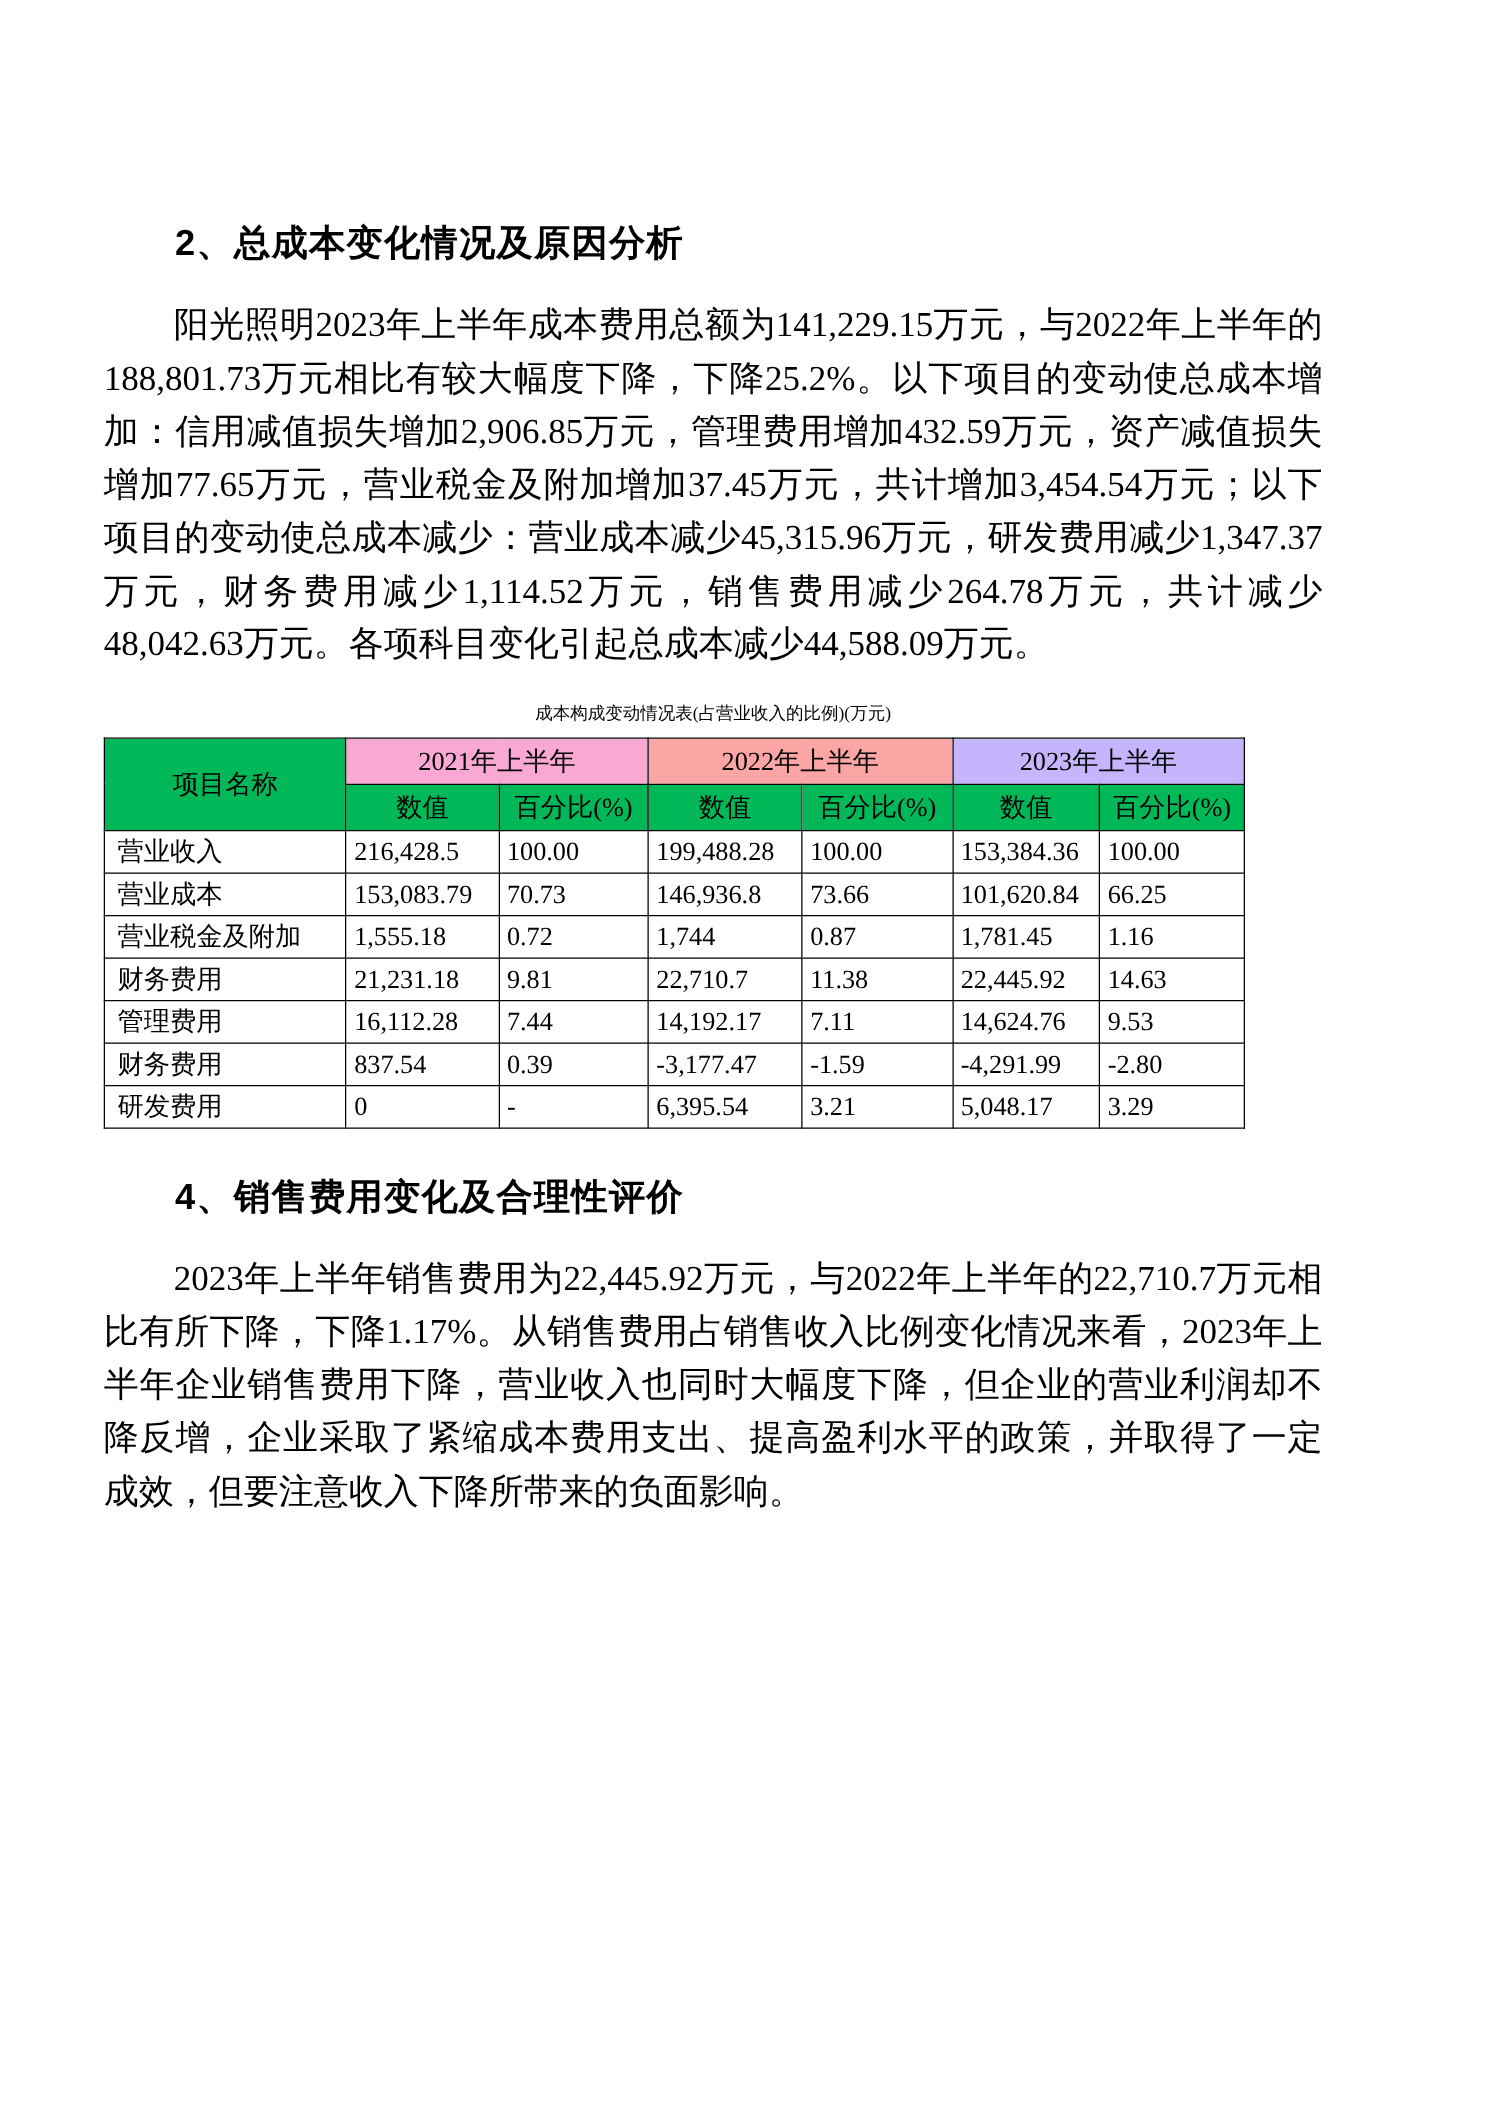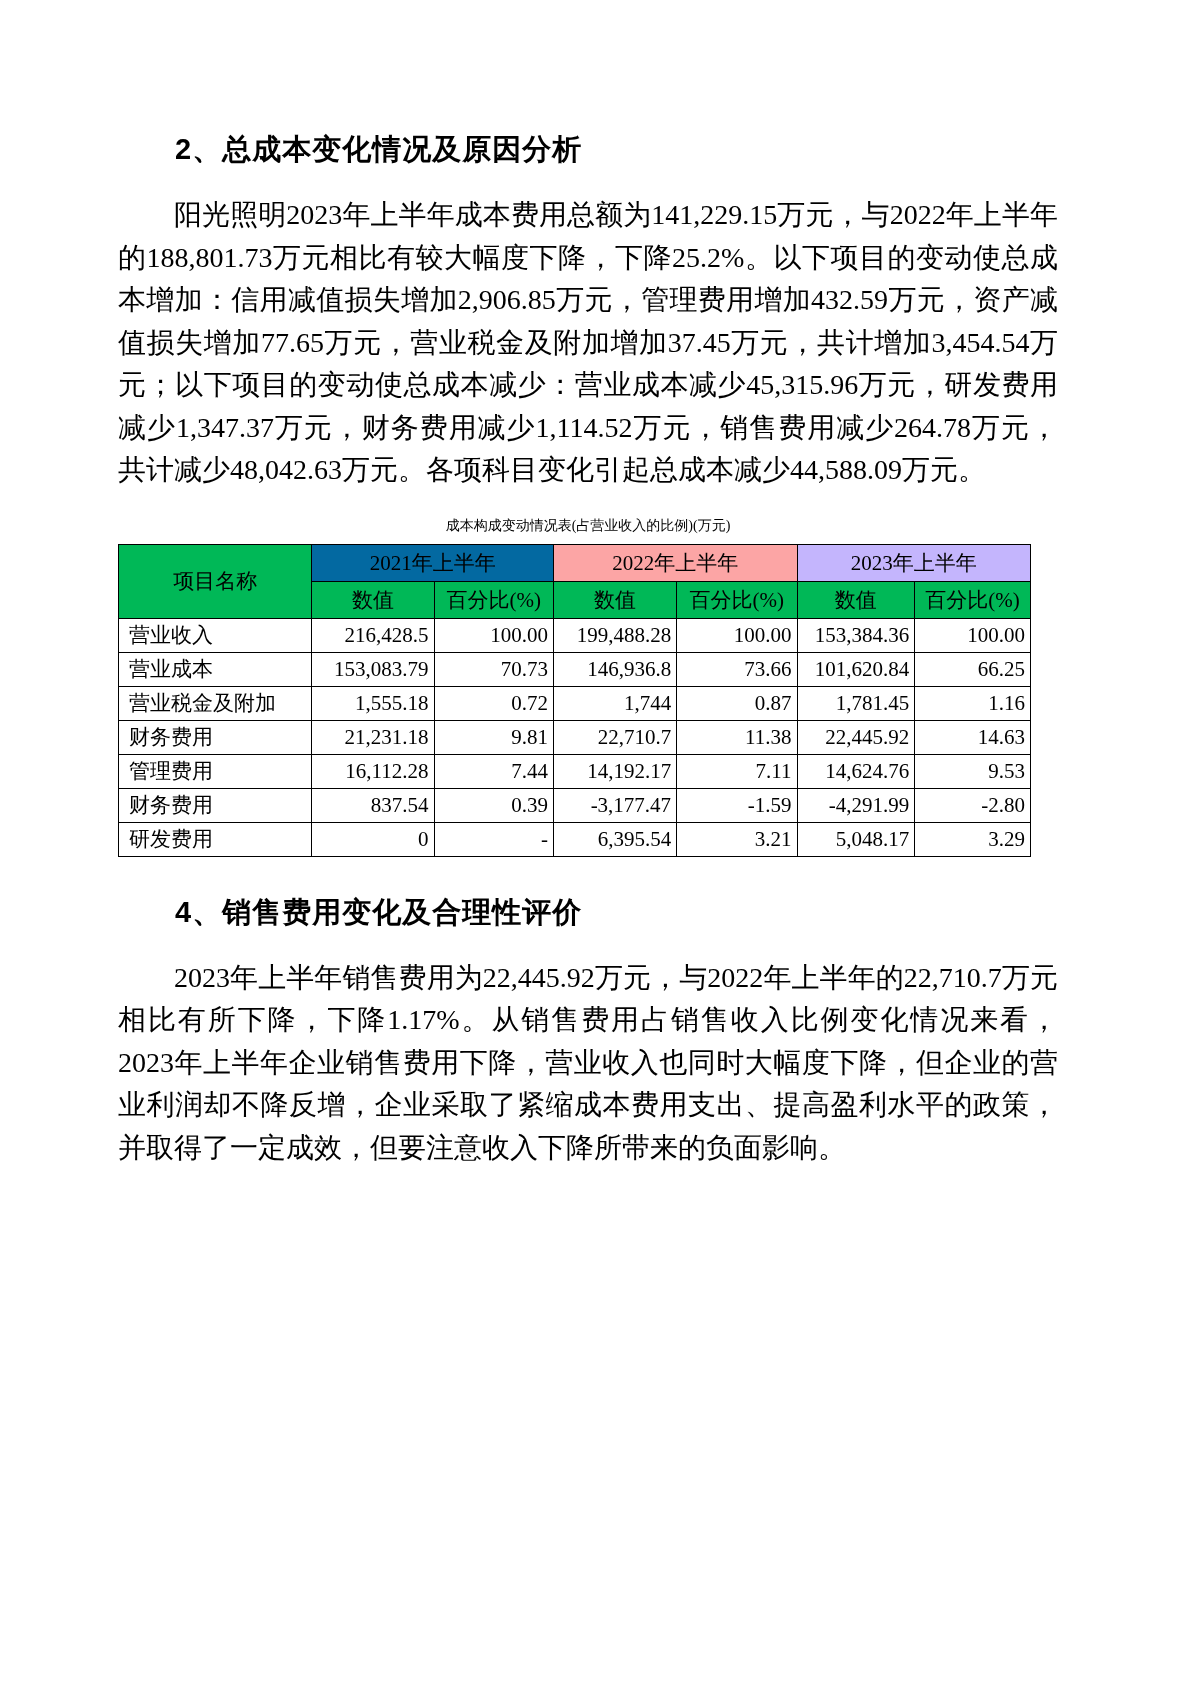--- a/index.html
+++ b/index.html
@@ -5,21 +5,22 @@
   html, body { margin: 0; padding: 0; background: #ffffff; }
   .page {
     position: relative;
     width: 1191px;
     height: 1236px;
     background: #ffffff;
     color: #000000;
     font-family: "Liberation Serif", "DejaVu Serif", serif;
     overflow: hidden;
     box-sizing: border-box;
-    padding: 130px 133px 0 118px;
+    padding: 130px 133px 0 83px;
+    margin-top: 46px;
   }
   .section-heading {
     font-family: "Liberation Sans", "DejaVu Sans", sans-serif;
     font-weight: bold;
     font-size: 29px;
     line-height: 38px;
     margin: 0;
     padding-left: 57px;
     letter-spacing: 1px;
   }
@@ -50,21 +51,21 @@
     overflow: hidden;
     white-space: nowrap;
   }
   table.cost-table thead th {
     font-weight: normal;
     text-align: center;
     height: 36px;
   }
   table.cost-table tbody td { height: 33px; }
   table.cost-table td.label { text-align: left; padding-left: 10px; }
-  table.cost-table td.num { text-align: right; padding-right: 5px; }
+  table.cost-table td.num { text-align: left; padding-right: 5px; }
   .mt-s3 { margin-top: 50px; }
   .mt-s4 { margin-top: 36px; }
   .page-footer {
     position: absolute;
     top: 1590px;
     left: 145px;
     width: 912px;
     display: flex;
     justify-content: space-between;
     font-size: 19px;
@@ -89,21 +90,21 @@
       <col style="width:13.4%">
       <col style="width:13.1%">
       <col style="width:13.5%">
       <col style="width:13.2%">
       <col style="width:12.9%">
       <col style="width:12.7%">
     </colgroup>
     <thead>
       <tr>
         <th rowspan="2" style="background: rgb(0, 184, 87);">项目名称</th>
-        <th colspan="2" style="background: #0369a1;">2021年上半年</th>
+        <th colspan="2" style="background: #f9a8d4;">2021年上半年</th>
         <th colspan="2" style="background: #fca5a5; text-align: center;">2022年上半年</th>
         <th colspan="2" style="background: #c4b5fd;">2023年上半年</th>
       </tr>
       <tr>
         <th style="background: rgb(0, 184, 87);">数值</th>
         <th style="background: rgb(0, 184, 87);">百分比(%)</th>
         <th style="background: rgb(0, 184, 87);">数值</th>
         <th style="background: rgb(0, 184, 87);">百分比(%)</th>
         <th style="background: rgb(0, 184, 87);">数值</th>
         <th style="background: rgb(0, 184, 87);">百分比(%)</th>

